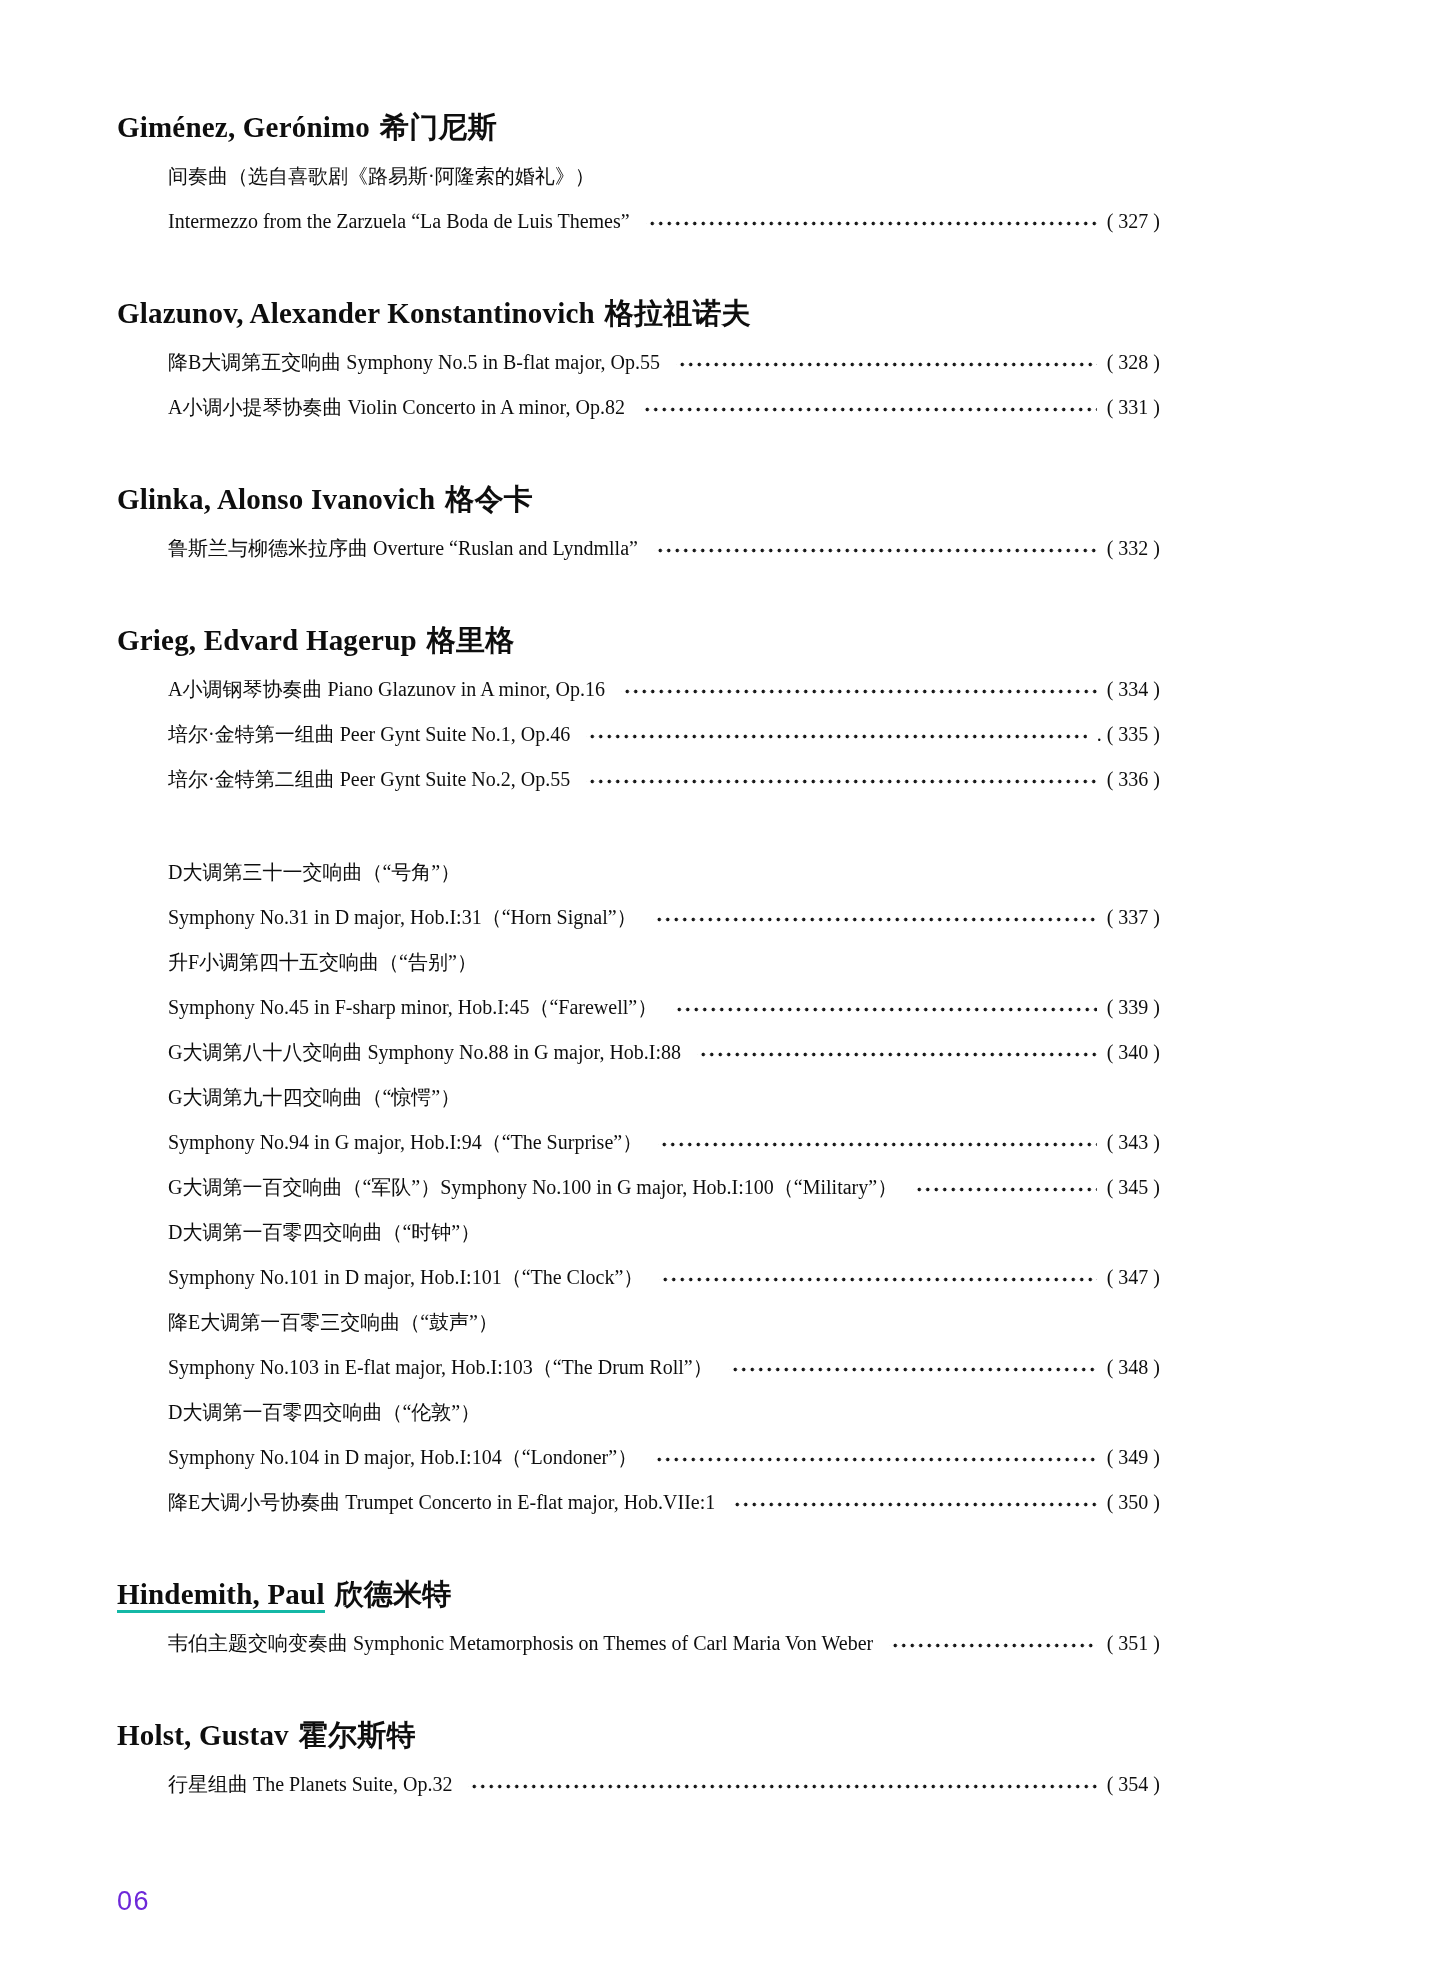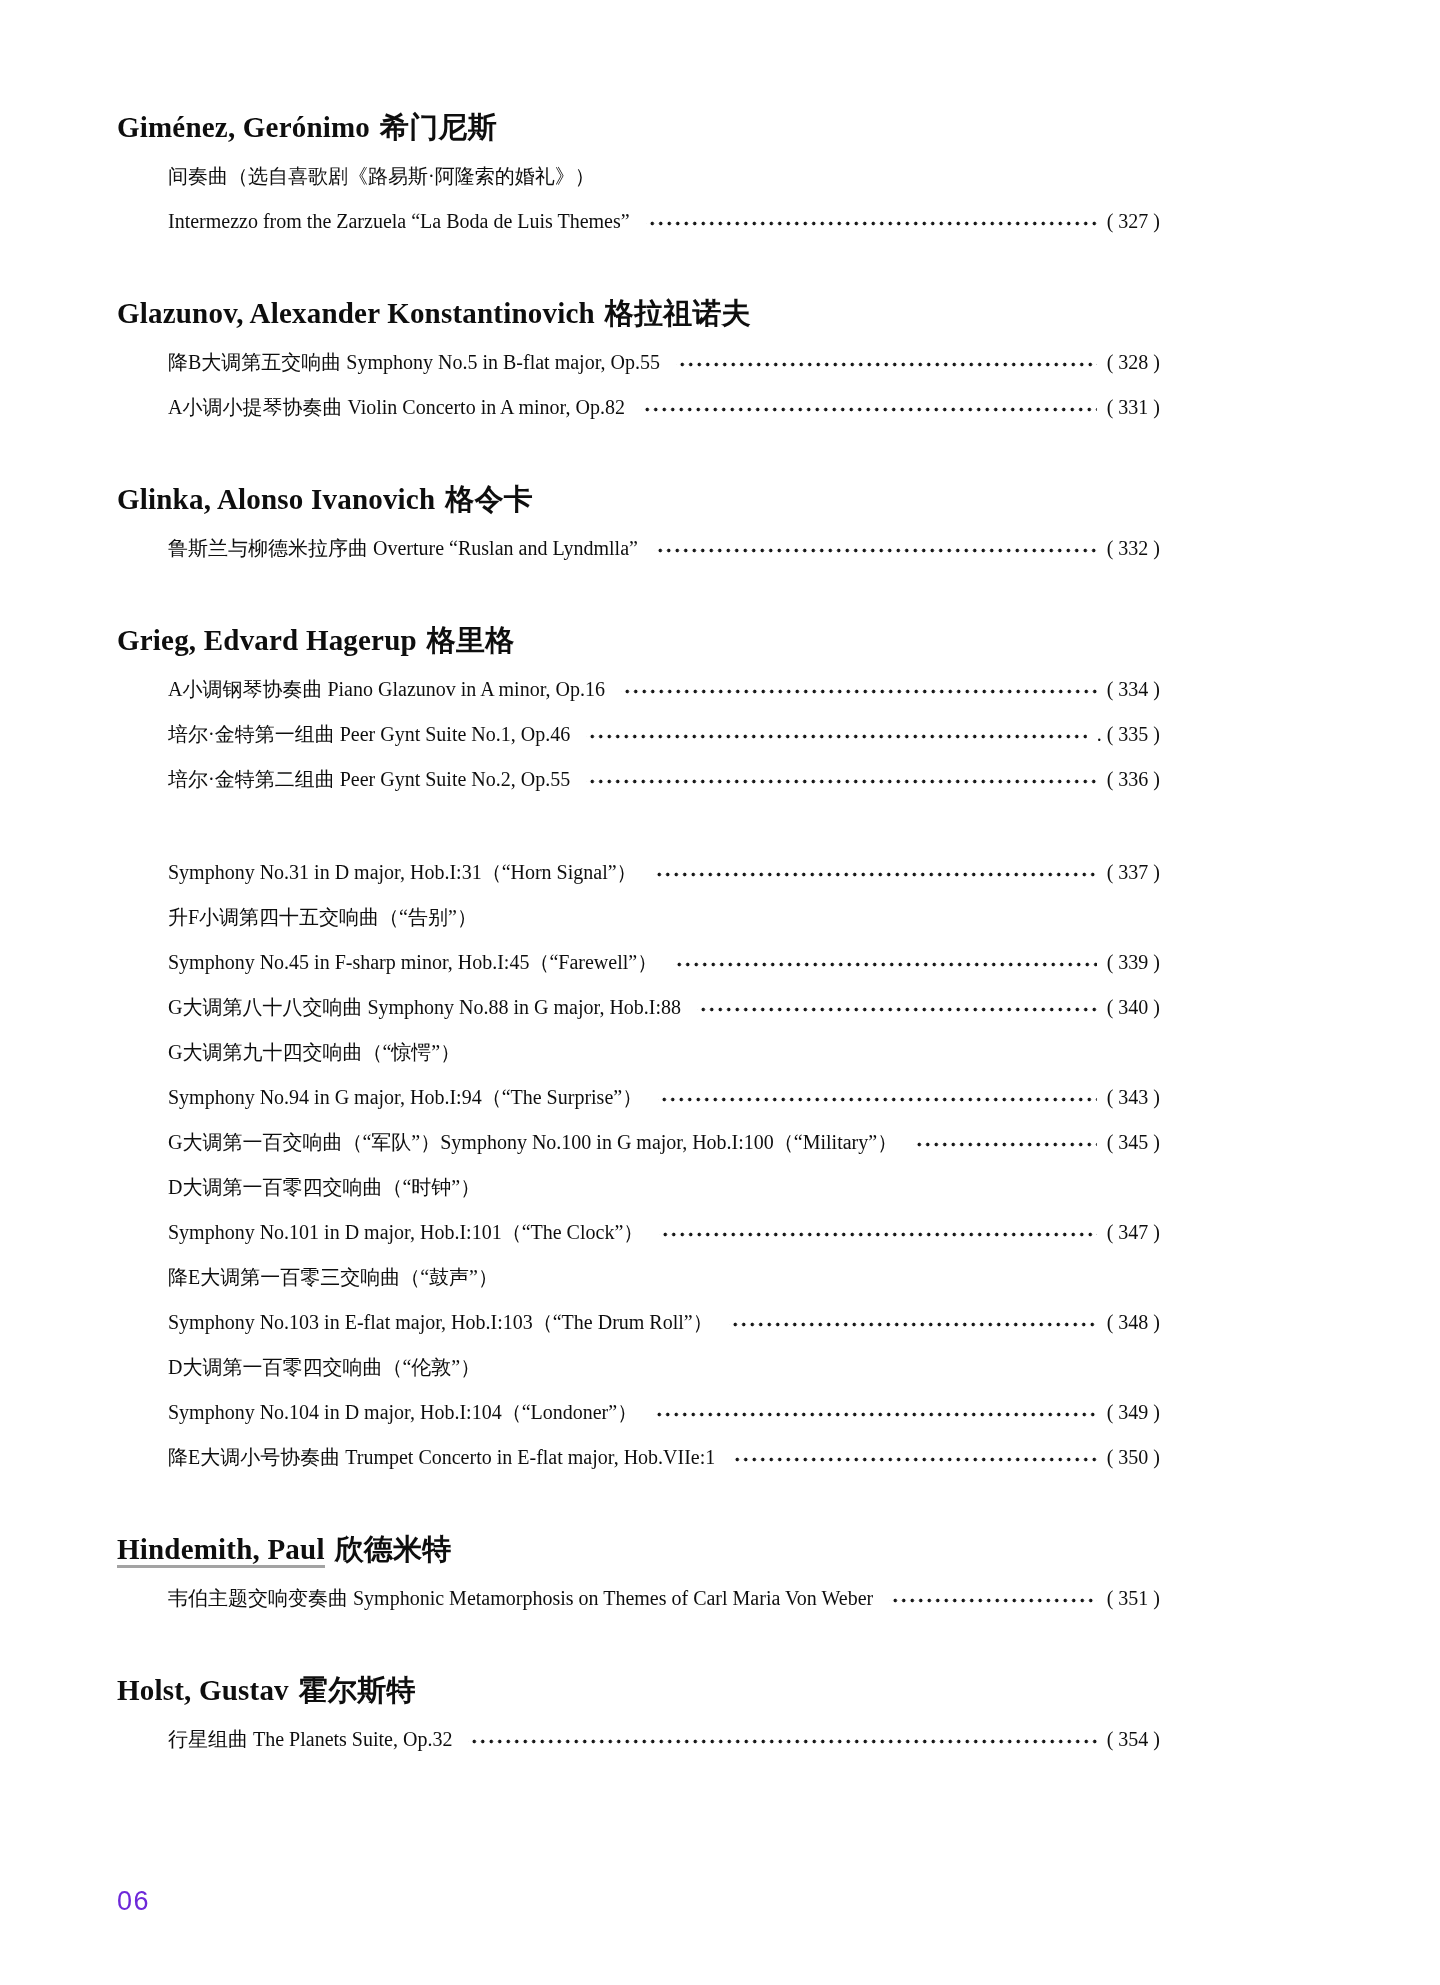--- a/index.html
+++ b/index.html
@@ -23,21 +23,21 @@
   .composer {
     font-size: 29px;
     line-height: 42px;
     margin: 0 0 6px 0;
     font-weight: 700;
     letter-spacing: 0.2px;
     white-space: nowrap;
   }
   .composer .cjk { margin-left: 10px; }
   .composer .latin.underlined {
-    border-bottom: 3px solid #a3a3a3;
+    border-bottom: 3px solid #14b8a6;
     padding-bottom: 0px;
   }
   .entries {
     margin-left: 51px;
     width: 992px;
   }
   .entry {
     display: flex;
     align-items: center;
     height: 45px;
@@ -142,20 +142,24 @@
   <div class="entry">
     <span class="entry-title">培尔·金特第二组曲 Peer Gynt Suite No.2, Op.55</span>
     <span class="leader"></span>
     <span class="entry-page">( 336 )</span>
   </div>
 </div>
   </section>
 
   <section class="toc-section">
     <div class="entries">
+  <div class="entry no-page">
+    <span class="entry-title">D大调第三十一交响曲（“号角”）</span>
+
+  </div>
 
   <div class="entry">
     <span class="entry-title">Symphony No.31 in D major, Hob.I:31（“Horn Signal”）</span>
     <span class="leader"></span>
     <span class="entry-page">( 337 )</span>
   </div>
 
   <div class="entry no-page">
     <span class="entry-title">升F小调第四十五交响曲（“告别”）</span>
 

